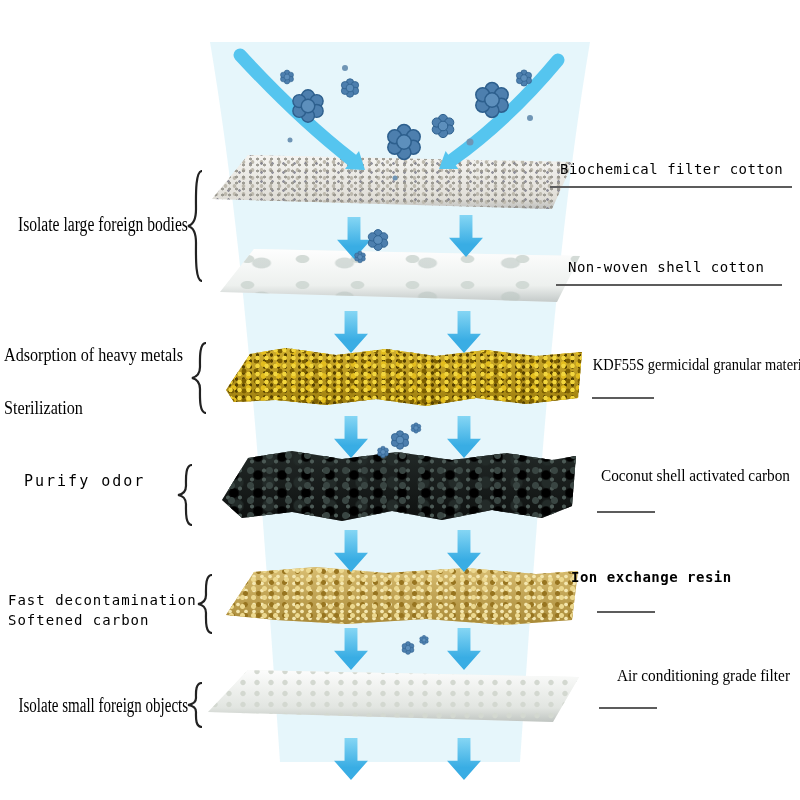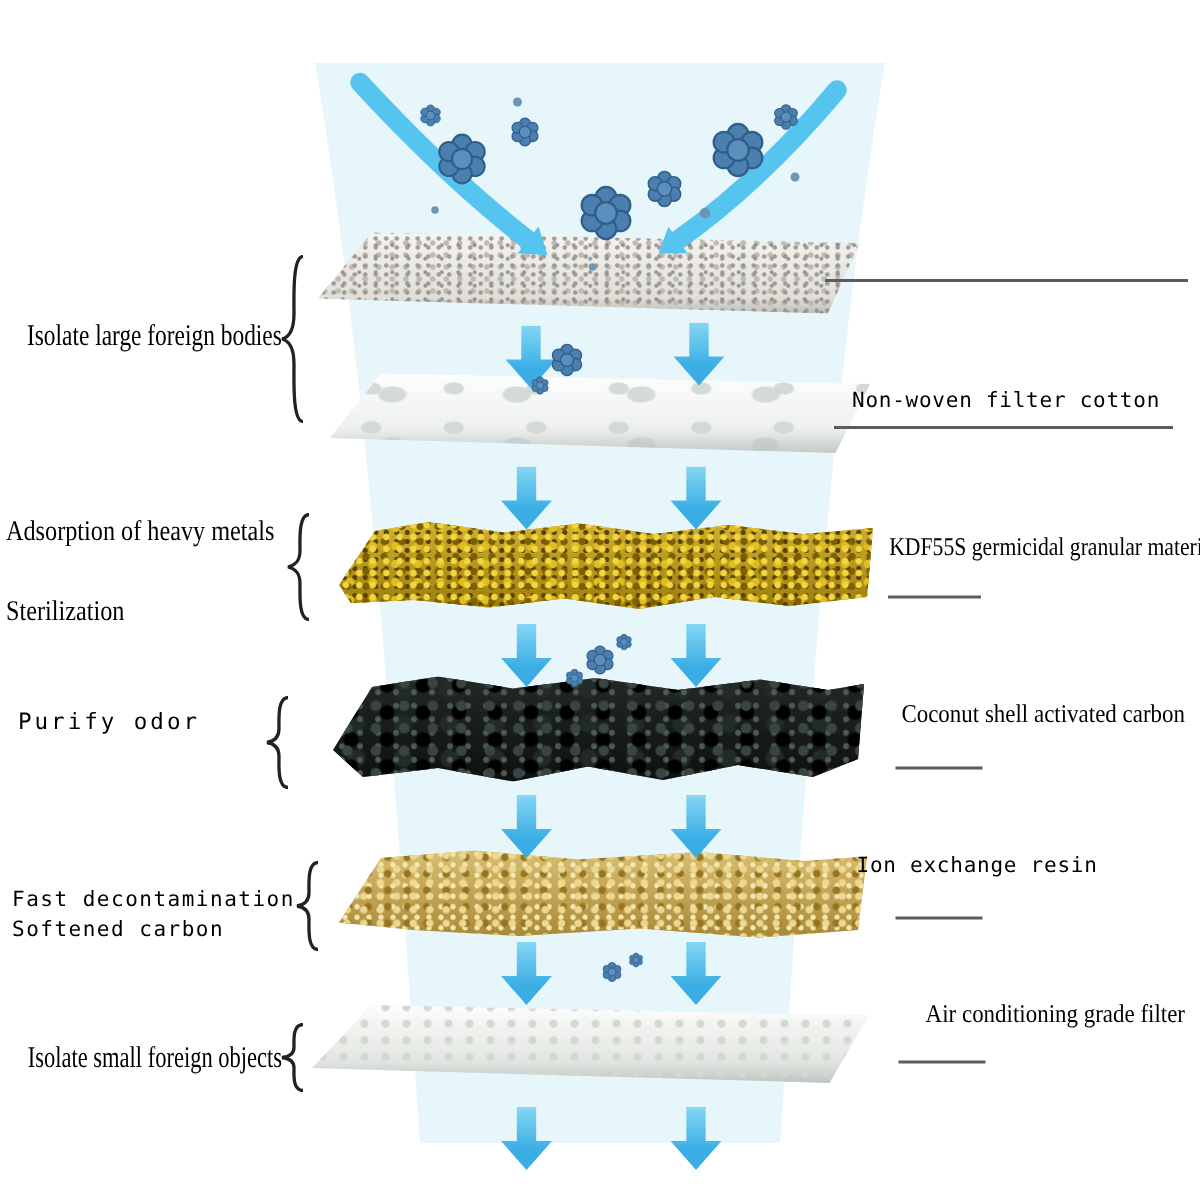--- a/index.html
+++ b/index.html
@@ -69,32 +69,32 @@
     background:linear-gradient(180deg,#85d6f4,#39ade4 70%);
     clip-path:polygon(31% 0%,69% 0%,69% 54%,100% 54%,50% 100%,0% 54%,31% 54%);}
 
   
   .ll{position:absolute;z-index:3;white-space:nowrap;color:#000;}
   .serif-l{font-family:"Liberation Serif",serif;}
   .mono-l{font-family:"DejaVu Sans Mono","Liberation Mono",monospace;}
   .ll1{top:213px;right:612px;font-size:20px;transform:scaleX(.78);transform-origin:100% 50%;}
   .ll2a{left:4px;top:344px;font-size:19px;transform:scaleX(.85);transform-origin:0 50%;}
   .ll2b{left:4px;top:397px;font-size:19px;transform:scaleX(.85);transform-origin:0 50%;}
-  .ll3a{left:12px;top:472px;font-size:15px;letter-spacing:2px;}
+  .ll3a{left:24px;top:472px;font-size:15px;letter-spacing:2px;}
   .ll3b{left:8px;top:504px;font-size:15px;letter-spacing:2px;}
   .ll4a{left:8px;top:580px;font-size:14px;letter-spacing:1px;margin-top:12px;}
   .ll4b{left:8px;top:612px;font-size:14px;letter-spacing:1px;}
   .ll5{top:694px;right:612px;font-size:20px;transform:scaleX(.75);transform-origin:100% 50%;}
 
   .rl{position:absolute;z-index:3;white-space:nowrap;color:#000;}
   .rl1{left:560px;top:161px;font-size:14px;letter-spacing:.5px;}
   .rl2{left:568px;top:259px;font-size:14px;letter-spacing:.5px;}
   .rl3{left:558px;top:355px;width:232px;text-align:right;font-size:17px;transform:scaleX(.85);transform-origin:100% 50%;}
   .rl4{left:563px;top:466px;width:227px;text-align:right;font-size:17px;transform:scaleX(.9);transform-origin:100% 50%;}
-  .rl5{left:571px;top:569px;font-size:14px;letter-spacing:.5px;}
+  .rl5{left:571px;top:569px;font-size:14px;letter-spacing:.5px;font-weight:bold;}
   .rl6{left:558px;top:666px;width:232px;text-align:right;font-size:17px;transform:scaleX(.9);transform-origin:100% 50%;}
 
   .lead{position:absolute;z-index:3;height:2px;background:#5c5c5c;}
   .lead1{left:550px;top:186px;width:242px;}
   .lead2{left:556px;top:284px;width:226px;}
   .lead3{left:592px;top:397px;width:62px;}
   .lead4{left:597px;top:511px;width:58px;}
   .lead5{left:597px;top:611px;width:58px;}
   .lead6{left:599px;top:707px;width:58px;}
 
@@ -197,23 +197,24 @@
   <svg class="brace b3" width="18" height="62">
     <path d="M15,1 C8,1 9,15.5 9,21.7 C9,28.5 5,30.4 1,31 C5,31.6 9,33.5 9,40.3 C9,46.5 8,61 15,61" stroke="#222" stroke-width="2.2" fill="none"></path>
   </svg>
   <svg class="brace b4" width="18" height="60">
     <path d="M15,1 C8,1 9,15 9,21 C9,27.6 5,29.4 1,30 C5,30.6 9,32.4 9,39 C9,45 8,59 15,59" stroke="#222" stroke-width="2.2" fill="none"></path>
   </svg>
   <svg class="brace b5" width="18" height="46">
     <path d="M15,1 C8,1 9,11.5 9,16.1 C9,21.2 5,22.5 1,23 C5,23.5 9,24.8 9,29.9 C9,34.5 8,45 15,45" stroke="#222" stroke-width="2.2" fill="none"></path>
   </svg>
 
+  <div class="rl mono-l rl1">Biochemical filter cotton</div>
   <div class="lead lead1"></div>
 
-  <div class="rl mono-l rl2">Non-woven filter cotton</div>
+  <div class="rl mono-l rl2">Non-woven shell cotton</div>
   <div class="lead lead2"></div>
 
   <div class="rl serif-l rl3">KDF55S germicidal granular material</div>
   <div class="lead lead3"></div>
 
   <div class="rl serif-l rl4">Coconut shell activated carbon</div>
   <div class="lead lead4"></div>
 
   <div class="rl mono-l rl5">Ion exchange resin</div>
   <div class="lead lead5"></div>

